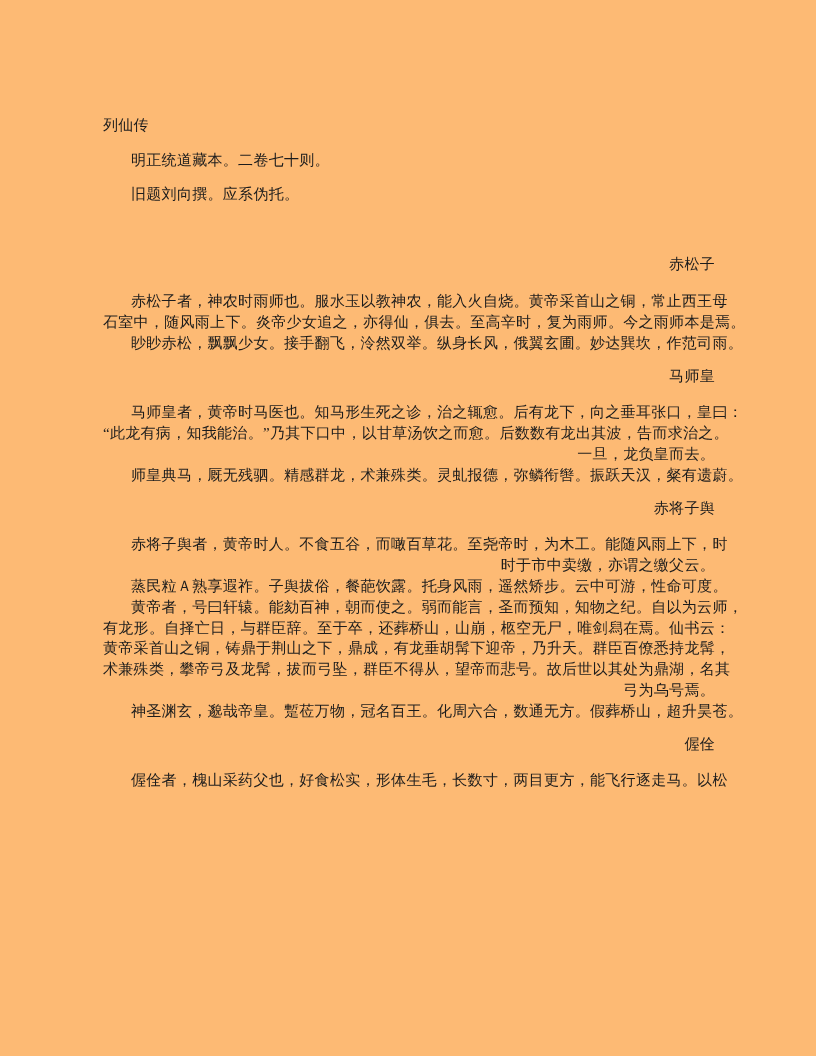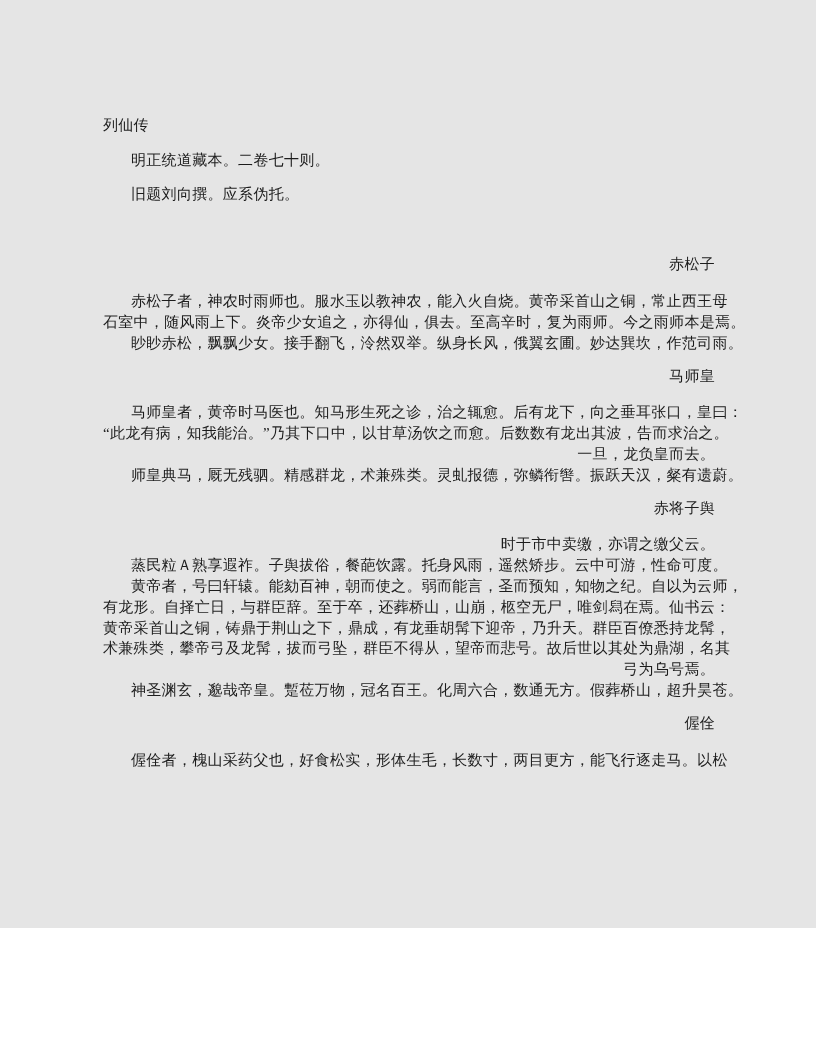--- a/index.html
+++ b/index.html
@@ -4,23 +4,23 @@
 <style>
   html, body {
     margin: 0;
     padding: 0;
     background: #ffffff;
   }
   .page {
     position: relative;
     box-sizing: border-box;
     width: 816px;
-    height: 928px;
+    height: 1056px;
     margin: 0 auto;
-    background: #e5e5e5;
+    background: #fdba74;
     color: #1c1c1c;
     font-family: "Liberation Serif", "DejaVu Serif", serif;
     font-size: 15px;
     line-height: 20.8px;
     letter-spacing: 0.3px;
     padding: 115px 101px 0 103px;
     overflow: hidden;
   }
   .line {
     margin: 0;
@@ -70,20 +70,21 @@
       </section>
       <section class="section">
         <p class="line indent section-heading">马师皇</p>
         <p class="line indent">马师皇者，黄帝时马医也。知马形生死之诊，治之辄愈。后有龙下，向之垂耳张口，皇曰：</p>
         <p class="line">“此龙有病，知我能治。”乃其下口中，以甘草汤饮之而愈。后数数有龙出其波，告而求治之。</p>
         <p class="line">一旦，龙负皇而去。</p>
         <p class="line indent">师皇典马，厩无残驷。精感群龙，术兼殊类。灵虬报德，弥鳞衔辔。振跃天汉，粲有遗蔚。</p>
       </section>
       <section class="section">
         <p class="line indent section-heading">赤将子舆</p>
+        <p class="line indent">赤将子舆者，黄帝时人。不食五谷，而噉百草花。至尧帝时，为木工。能随风雨上下，时</p>
         <p class="line">时于市中卖缴，亦谓之缴父云。</p>
         <p class="line indent">蒸民粒Ａ熟享遐祚。子舆拔俗，餐葩饮露。托身风雨，遥然矫步。云中可游，性命可度。</p>
       </section>
       <section class="section">
         <p class="line indent">黄帝者，号曰轩辕。能劾百神，朝而使之。弱而能言，圣而预知，知物之纪。自以为云师，</p>
         <p class="line">有龙形。自择亡日，与群臣辞。至于卒，还葬桥山，山崩，柩空无尸，唯剑舄在焉。仙书云：</p>
         <p class="line">黄帝采首山之铜，铸鼎于荆山之下，鼎成，有龙垂胡髯下迎帝，乃升天。群臣百僚悉持龙髯，</p>
         <p class="line">术兼殊类，攀帝弓及龙髯，拔而弓坠，群臣不得从，望帝而悲号。故后世以其处为鼎湖，名其</p>
         <p class="line">弓为乌号焉。</p>
         <p class="line indent">神圣渊玄，邈哉帝皇。蹔莅万物，冠名百王。化周六合，数通无方。假葬桥山，超升昊苍。</p>

